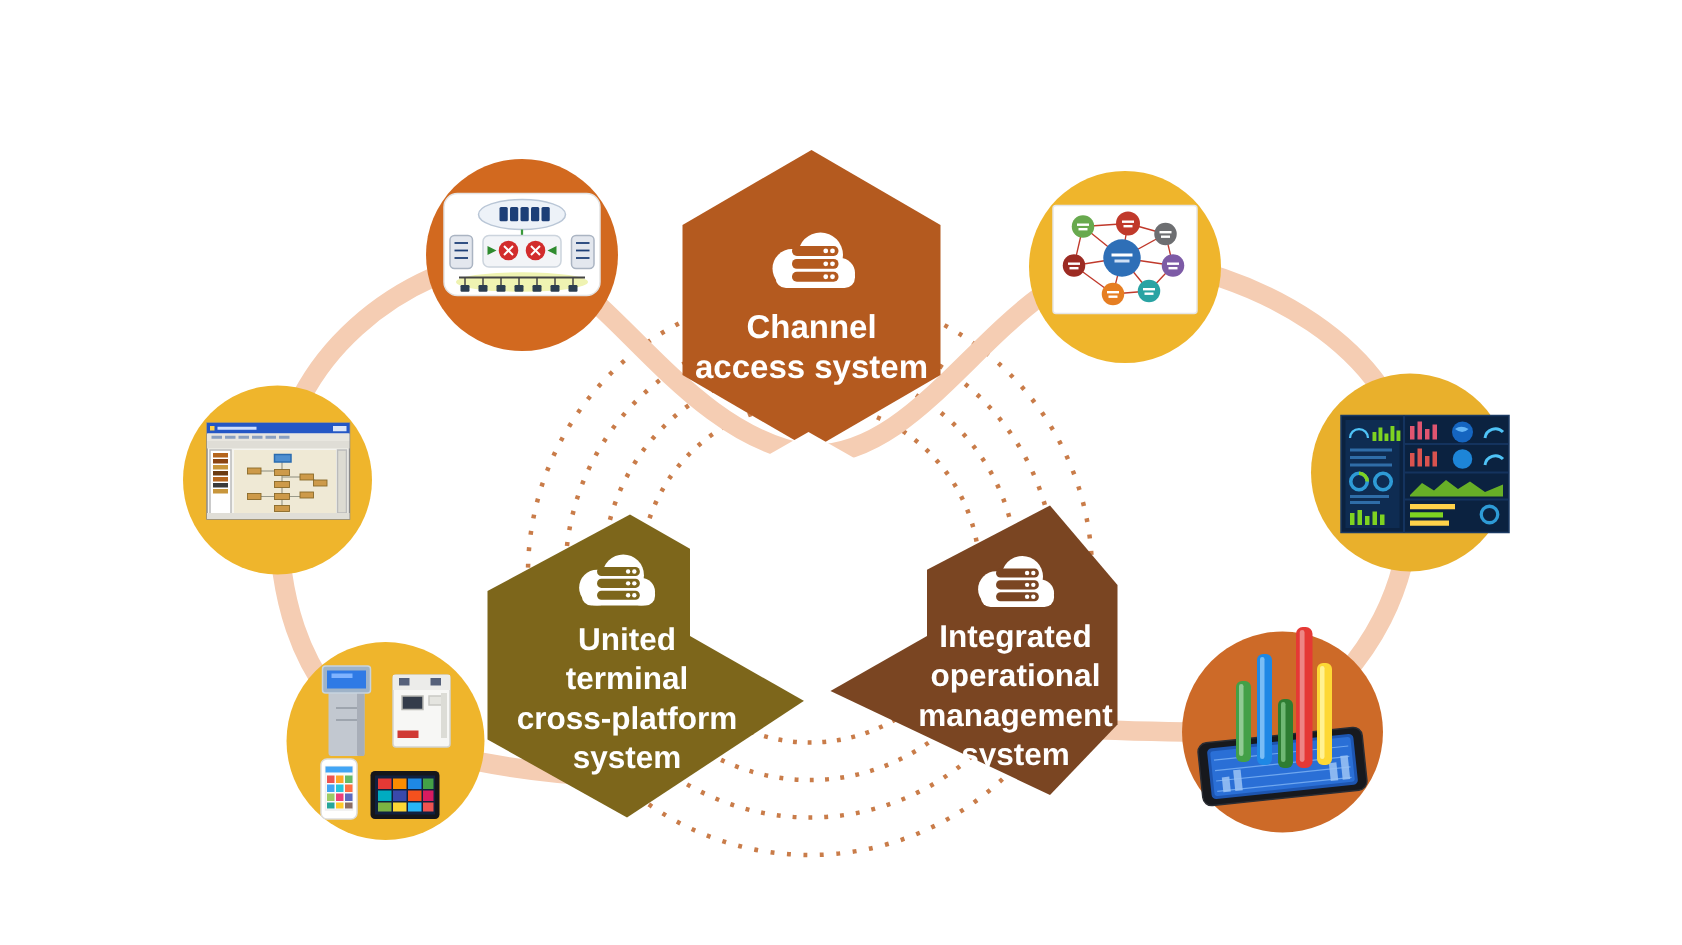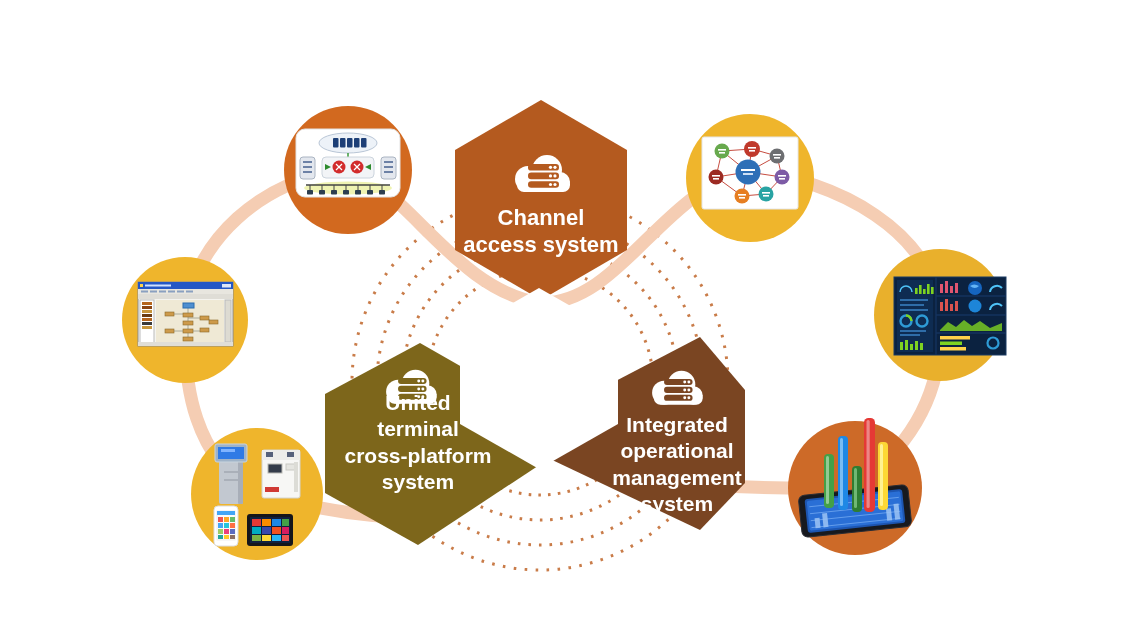--- a/index.html
+++ b/index.html
@@ -2,21 +2,21 @@
 <html><head>
 <meta charset="utf-8">
 <style>
   html,body{margin:0;padding:0;background:#ffffff;}
   .stage{position:relative;width:1121px;height:630px;background:#ffffff;overflow:hidden;
          font-family:"Liberation Sans",sans-serif;}
   .scene{position:absolute;left:0;top:0;}
   .hexlabel{position:absolute;text-align:center;font-weight:700;color:#ffffff;
             white-space:pre-line;line-height:1.22;letter-spacing:0;}
   .lbl-channel{left:441px;top:205px;width:200px;font-size:22px;}
-  .lbl-terminal{left:318px;top:390px;width:200px;font-size:21px;line-height:1.26;}
+  .lbl-terminal{left:318px;top:414px;width:200px;font-size:21px;line-height:1.26;}
   .lbl-operations{left:577px;top:412px;width:200px;font-size:21px;line-height:1.26;}
   .lbl-center{left:439px;top:323px;width:200px;font-size:23px;color:#121212;line-height:1.15;}
 </style>
 </head>
 <body>
 
 <div class="stage">
 
 <svg class="scene" width="1121" height="630" viewBox="0 0 1121 630">
 

